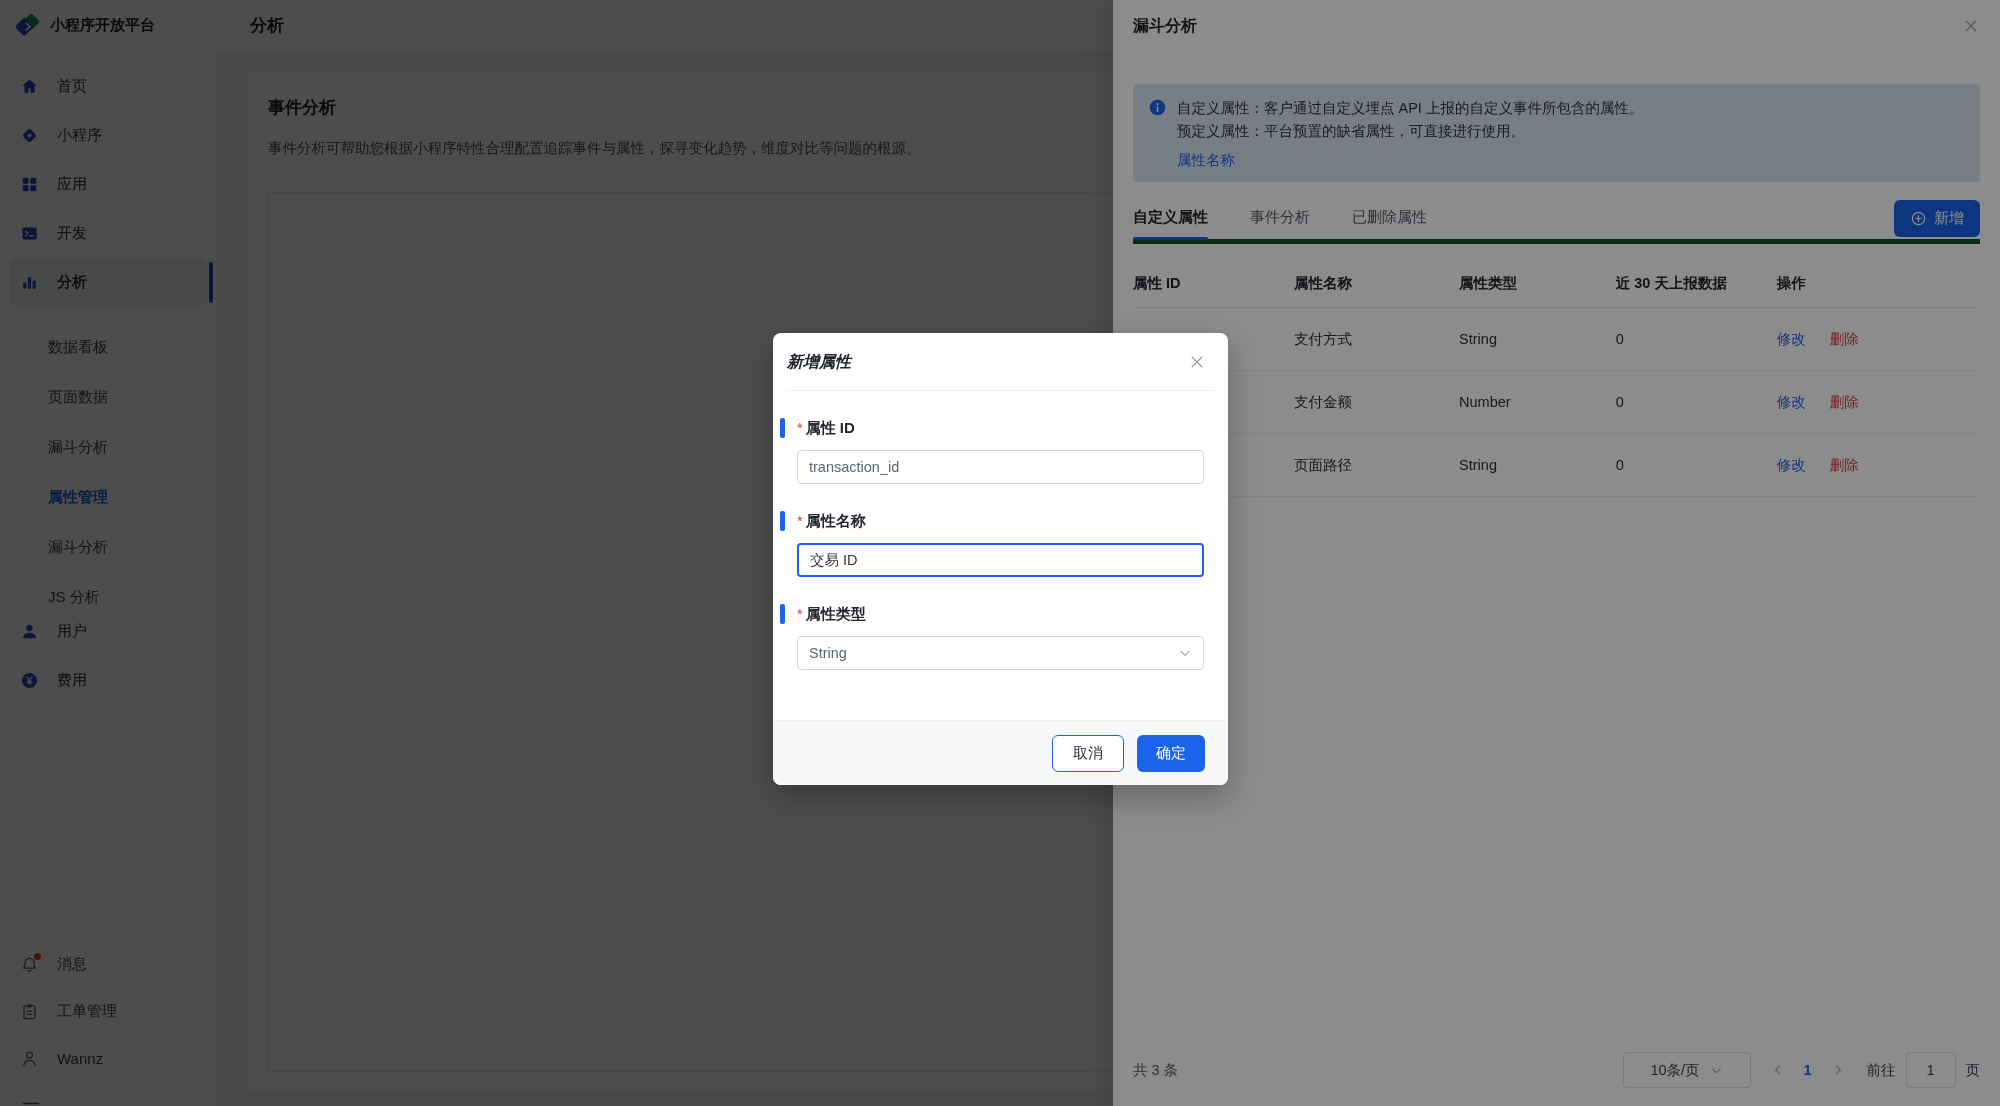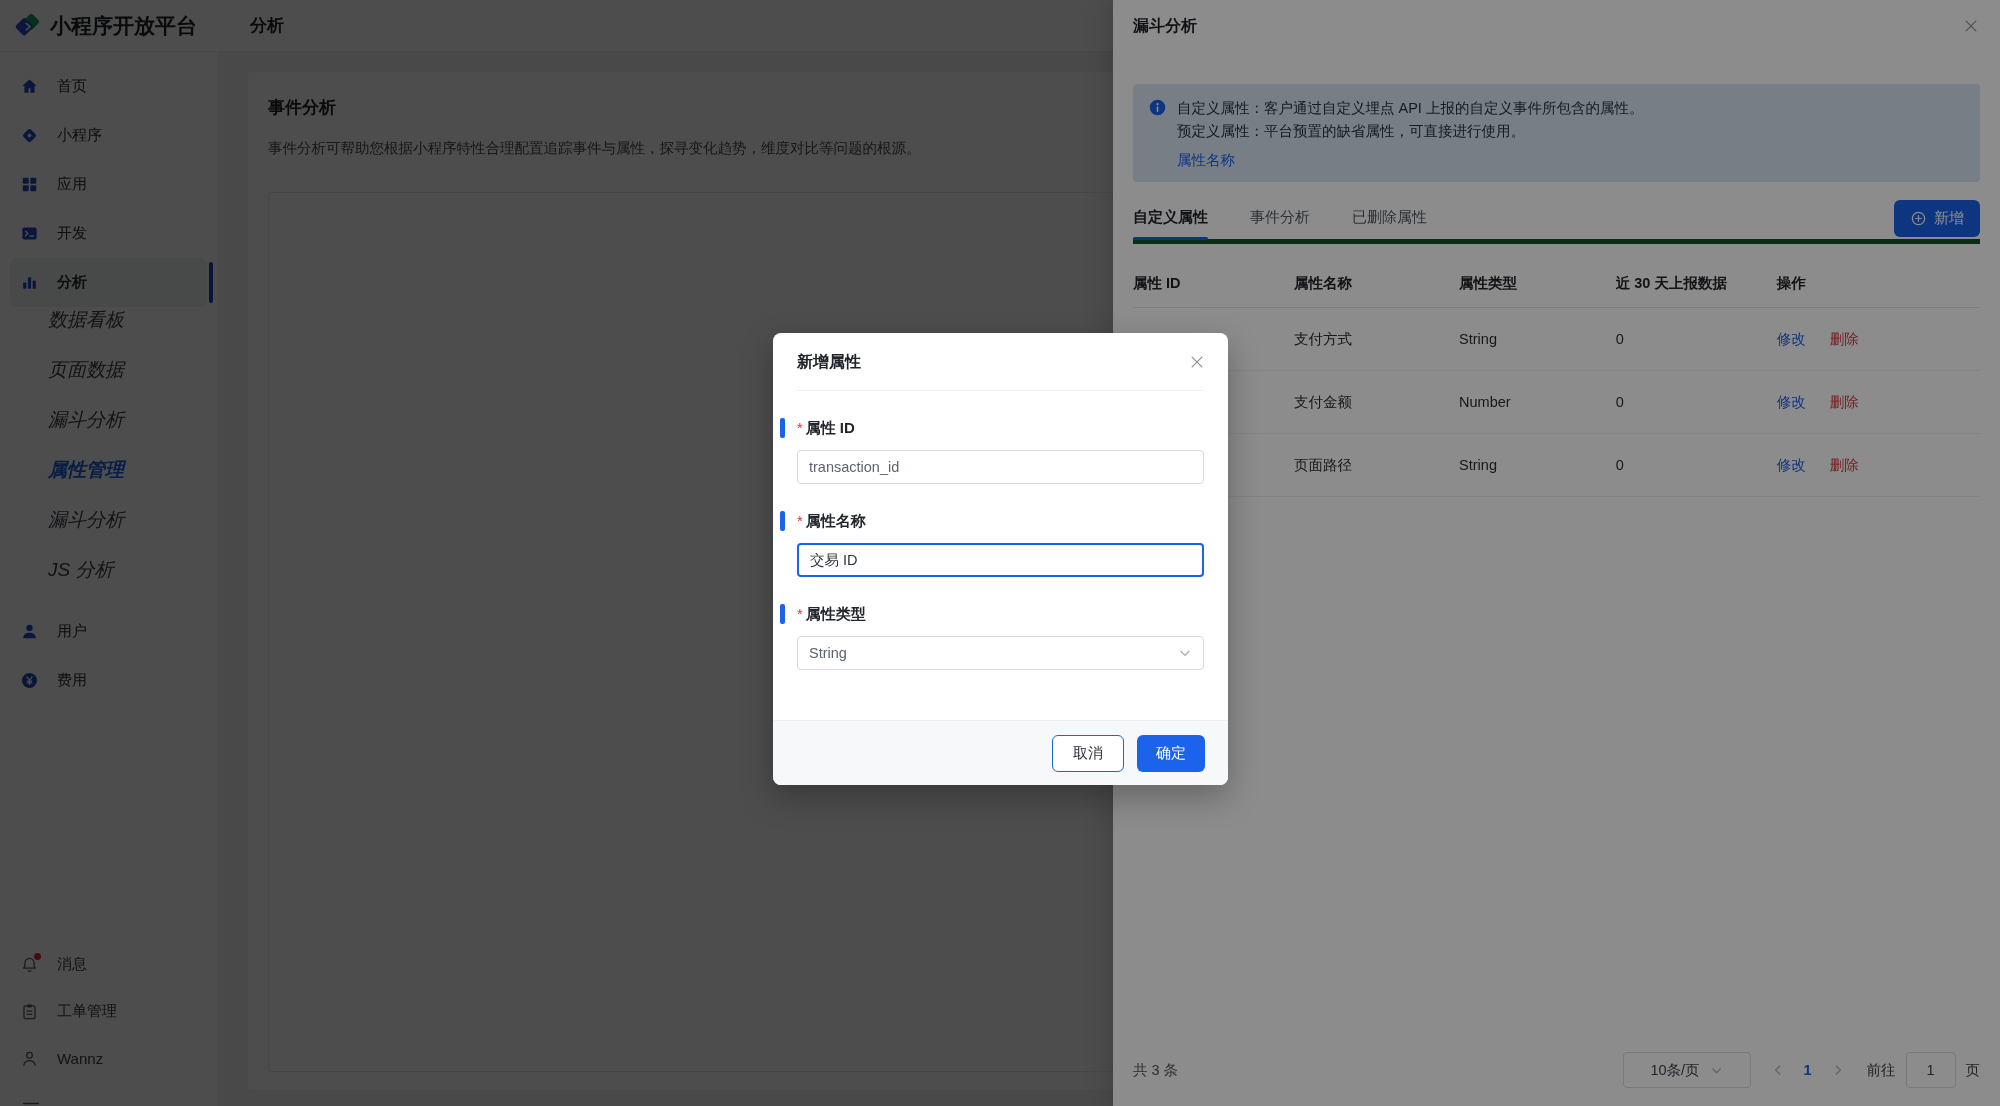--- a/index.html
+++ b/index.html
@@ -4,34 +4,34 @@
 <style>
   * { margin:0; padding:0; box-sizing:border-box; }
   html,body { width:2000px; height:1106px; }
   body { font-family:"Liberation Sans","DejaVu Sans",sans-serif; color:#2a2f36; }
   .screen { position:relative; width:2000px; height:1106px; overflow:hidden; background:#f4f5f7; }
 
   
   .topbar { position:absolute; top:0; left:0; right:0; height:52px; background:#fff;
             display:flex; align-items:center; border-bottom:1px solid #f0f1f3; }
   .logo-wrap { display:flex; align-items:center; gap:8px; padding-left:14px; width:218px; cursor:pointer; }
-  .logo-text { font-size:21px; font-weight:700; color:#20242b; white-space:nowrap; }
+  .logo-text { font-size:15px; font-weight:700; color:#20242b; white-space:nowrap; }
   .topbar-title { margin-left:32px; font-size:17px; font-weight:700; color:#20242b; }
 
   
   .sidebar { position:absolute; top:52px; left:0; bottom:0; width:218px; background:#fff;
              border-right:1px solid #f2f3f5; display:flex; flex-direction:column; padding-top:10px; }
   .nav-item { position:relative; height:49px; margin:0 10px; display:flex; align-items:center;
               padding-left:10px; border-radius:8px; cursor:pointer; font-size:15px; color:#2a2f36; }
   .nav-item .nav-ic { width:19px; height:19px; margin-right:18px; color:#2b4bc7; flex:0 0 19px; }
   .nav-item.active { background:#f1f2f5; font-weight:700; }
   .nav-item.active::after { content:""; position:absolute; right:-6px; top:4px; bottom:4px;
                             width:4px; border-radius:2px; background:#1d49c8; }
-  .sub-item { height:50px; display:flex; align-items:flex-start; padding-left:48px; font-size:19px;
-              color:#3c434d; cursor:pointer;font-style:italic; }
+  .sub-item { height:50px; display:flex; align-items:flex-end; padding-left:48px; font-size:15px;
+              color:#3c434d; cursor:pointer; }
   .sub-item.active { color:#1a63ea; font-weight:700; }
   .side-spacer { flex:1; }
   .bottom-item { height:47px; margin:0 10px; display:flex; align-items:center; padding-left:10px;
                  font-size:15px; color:#3c434d; cursor:pointer; border-radius:8px; }
   .bottom-item .nav-ic { width:19px; height:19px; margin-right:18px; color:#565d66; flex:0 0 19px; position:relative; }
   .badge-dot { position:absolute; top:-2px; right:-2px; width:7px; height:7px; border-radius:50%; background:#e0302e; }
   .collapse-row { margin:16px 0 -14px 20px; color:#565d66; }
 
   
   .card { position:absolute; left:248px; top:72px; right:40px; bottom:16px; background:#fff; border-radius:4px; padding:24px 20px; }
@@ -78,21 +78,21 @@
   .pg-arrow svg { width:14px; height:14px; }
   .pg-current { width:30px; text-align:center; color:#1a63ea; font-weight:700; cursor:pointer; margin:0 2px; }
   .goto-label { margin:0 10px 0 16px; color:#3c434d; }
   .goto-input { width:50px; height:36px; border:1px solid #d9dce3; border-radius:4px; text-align:center;
                 font-size:14.5px; color:#3c434d; font-family:inherit; }
   .page-unit { margin-left:10px; color:#3c434d; }
 
   
   .modal { position:absolute; left:773px; top:333px; width:455px; height:452px; background:#fff; border-radius:8px;
            z-index:60; box-shadow:0 12px 32px rgba(0,0,0,0.28); display:flex; flex-direction:column; }
-  .modal-header { position:relative; padding:19px 24px 0; }
+  .modal-header { position:relative; padding:19px 14px 0;font-style:italic; }
   .modal-title { font-size:16px; font-weight:700; color:#20242b; }
   .modal-close { position:absolute; right:22px; top:20px; width:18px; height:18px; color:#8a9099; cursor:pointer; }
   .modal-divider { margin-top:17px; border-bottom:1px solid #eef0f3; }
   .modal-body { padding:0 24px; flex:1; }
   .field-group { margin-top:27px; }
   .label-row { position:relative; display:flex; align-items:center; height:20px; }
   .label-bar { position:absolute; left:-17px; top:0; width:5px; height:20px; background:#1a63ea; border-radius:2px; }
   .req-mark { color:#e0302e; font-size:14.5px; margin-right:3px; }
   .field-label { font-size:15px; font-weight:700; color:#23262d; }
   .f-input { margin-top:12px; width:100%; height:34px; border:1px solid #d6d9e0; border-radius:4px;

